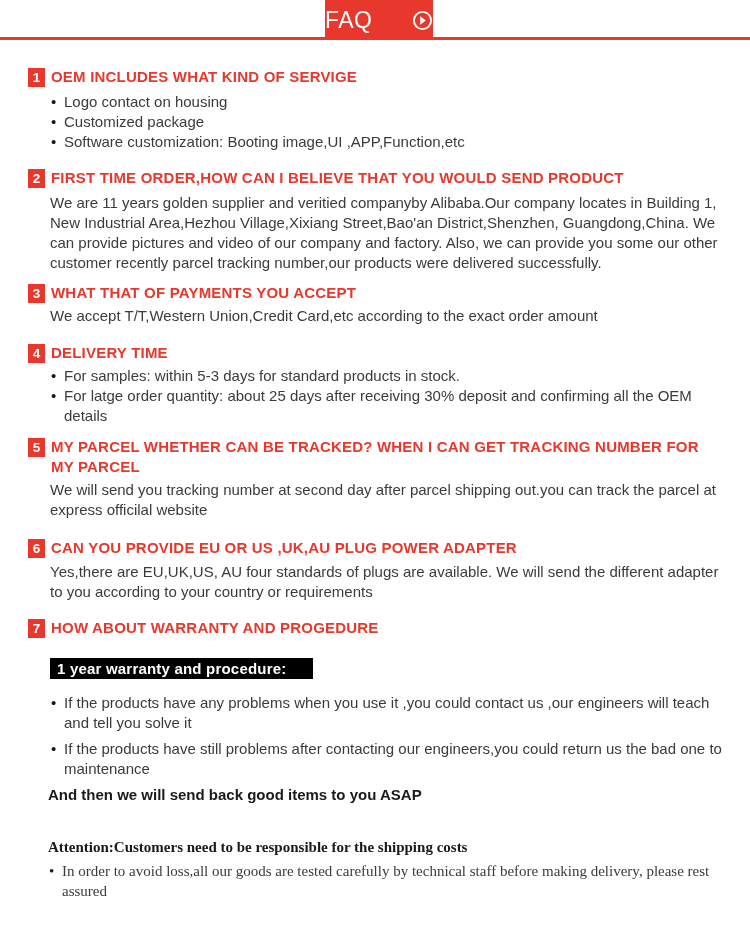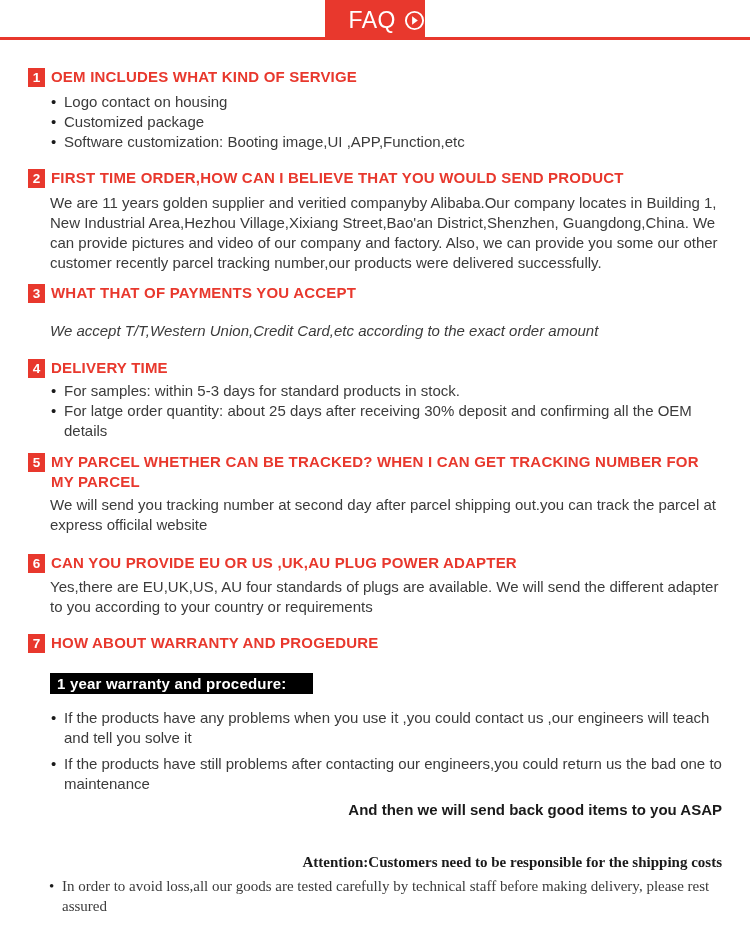--- a/index.html
+++ b/index.html
@@ -6,43 +6,43 @@
   body{
     width:750px;height:938px;background:#ffffff;
     font-family:"Liberation Sans", sans-serif;
     color:#3b3b3b;-webkit-font-smoothing:antialiased;
     overflow:hidden;
   }
   
   .banner-wrap{position:relative;height:40px;}
   .header-line{position:absolute;left:0;top:37px;width:750px;height:3px;background:#e8382d;}
   .faq-banner{
-    position:absolute;left:325px;top:0;width:100px;height:40px;
-    background:#e8382d;color:#fff;display:flex;align-items:center;justify-content:flex-end;gap:8px;
+    position:absolute;left:325px;top:0;width:108px;height:40px;
+    background:#e8382d;color:#fff;display:flex;align-items:center;justify-content:space-between;gap:8px;
     font-size:23px;letter-spacing:0.5px;
   }
   .play-icon{display:inline-flex;width:21px;height:21px;}
   
   .sections{padding:0 28px 0 28px;}
   .hdr{display:flex;align-items:flex-start;gap:6px;}
   .numbadge{
     flex:0 0 auto;width:17px;height:19px;margin-top:1px;background:#e8382d;color:#fff;
     font-weight:bold;font-size:13.5px;display:flex;align-items:center;justify-content:center;
   }
   .q{margin:0;color:#e8382d;font-size:15px;font-weight:bold;line-height:20px;letter-spacing:0.2px;}
   .para{margin:0 0 0 22px;font-size:15px;line-height:20px;max-width:672px;}
   ul.blist{list-style:none;margin:0;padding:0 0 0 22px;max-width:672px;}
   ul.blist li{position:relative;padding-left:14px;font-size:15px;line-height:20px;}
   ul.blist li .dot{position:absolute;left:1px;top:0;font-size:15px;color:#1a1a1a;}
   ul.blist.gapped li + li{margin-top:6px;}
   .ribbon{
     display:inline-block;margin-left:22px;background:#000;color:#fff;
     font-weight:bold;font-size:15px;line-height:21px;padding:0 27px 0 7px;letter-spacing:0.2px;
   }
-  .boldline{margin:0 0 0 20px;font-size:15px;line-height:20px;font-weight:bold;color:#1a1a1a;max-width:680px;text-align:right;}
+  .boldline{margin:0 0 0 20px;font-size:15px;line-height:20px;font-weight:bold;color:#1a1a1a;max-width:680px;}
 </style>
 </head>
 <body>
 
 <div class="banner-wrap">
   <div class="header-line"></div>
   <div class="faq-banner">
     <span>FAQ</span>
     <span class="play-icon">
       <svg viewBox="0 0 22 22" width="21" height="21">
@@ -73,21 +73,21 @@
       <h2 class="q">FIRST TIME ORDER,HOW CAN I BELIEVE THAT YOU WOULD SEND PRODUCT</h2>
     </div>
     <p class="para" style="margin-top:5px;">We are 11 years golden supplier and veritied companyby Alibaba.Our company locates in Building 1, New Industrial Area,Hezhou Village,Xixiang Street,Bao'an District,Shenzhen, Guangdong,China. We can provide pictures and video of our company and factory. Also, we can provide you some our other customer recently parcel tracking number,our products were delivered successfully.</p>
   </section>
 
   <section style="margin-top:10px;">
     <div class="hdr">
       <span class="numbadge">3</span>
       <h2 class="q">WHAT THAT OF PAYMENTS YOU ACCEPT</h2>
     </div>
-    <p class="para" style="margin-top:18px;font-style:italic;">We accept T/T,Western Union,Credit Card,etc according to the exact order amount</p>
+    <p class="para" style="margin-top:3px;">We accept T/T,Western Union,Credit Card,etc according to the exact order amount</p>
   </section>
 
   <section style="margin-top:17px;">
     <div class="hdr">
       <span class="numbadge">4</span>
       <h2 class="q">DELIVERY TIME</h2>
     </div>
     <ul class="blist" style="margin-top:3px;">
       <li><span class="dot">•</span><span>For samples: within 5-3 days for standard products in stock.</span></li>
       <li><span class="dot">•</span><span>For latge order quantity: about 25 days after receiving 30% deposit and confirming all the OEM details</span></li>

